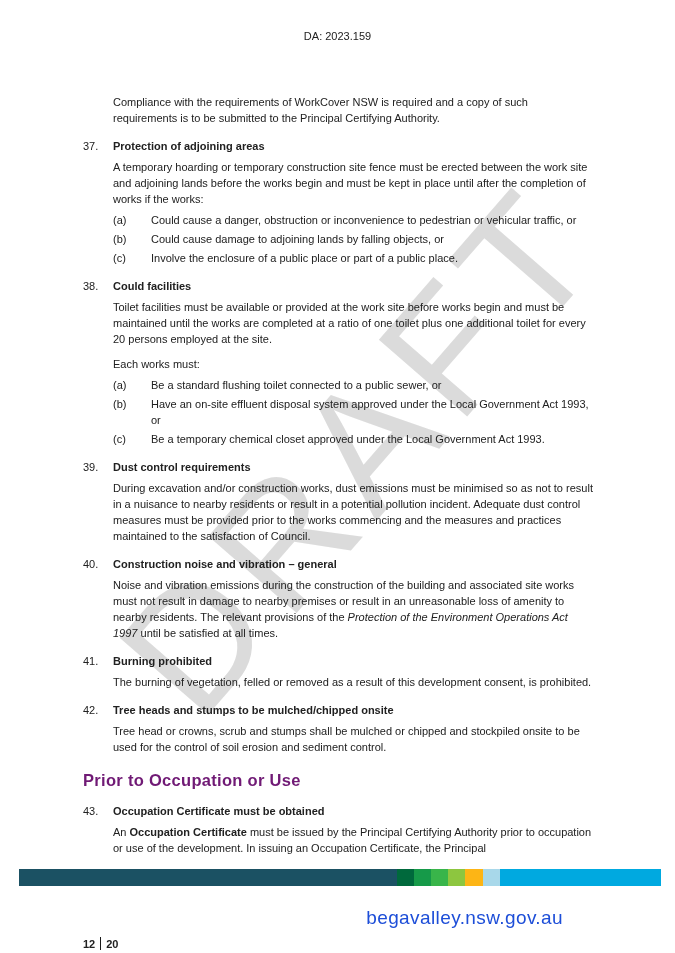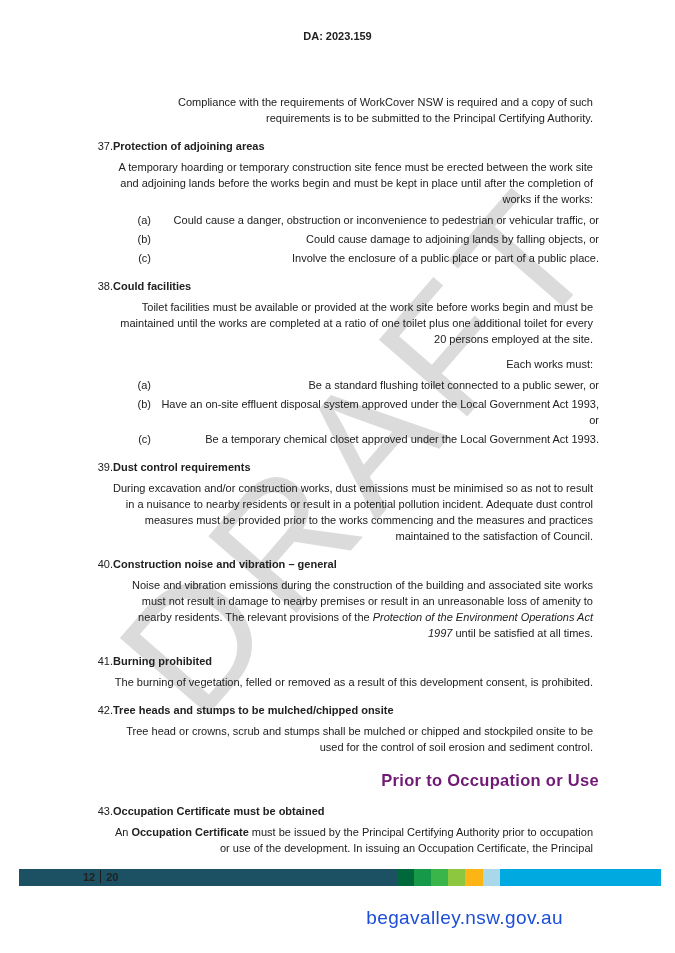--- a/index.html
+++ b/index.html
@@ -9,39 +9,39 @@
     font-family: "Liberation Sans", sans-serif;
     color: #212121;
     position: relative;
     overflow: hidden;
   }
   .page { position: absolute; inset: 0; background: #fff; overflow: hidden; }
 
   
   .doc-header {
     position: absolute; top: 30px; left: 0; right: 0;
-    text-align: center; font-size: 11px; font-weight: bold;
+    text-align: center; font-size: 11px; font-weight: normal;
     z-index: 2;
   }
 
   
   .watermark {
     position: absolute; left: 50px; top: 170px;
     width: 620px; height: 560px;
     display: flex; align-items: center; justify-content: center;
     transform: rotate(-49deg);
     font-size: 170px; font-weight: 400; letter-spacing: 12px;
     color: #bfbfbf; opacity: 0.55;
     z-index: 0; user-select: none; white-space: nowrap;
   }
 
   
   .content {
     position: absolute; left: 83px; top: 94px; width: 516px;
-    font-size: 11px; line-height: 16px; z-index: 1; text-align: right;
+    font-size: 11px; line-height: 16px; z-index: 1;
   }
   .para { margin: 5px 0 0 30px; width: 480px; }
   .para.first { margin-top: 0; }
   .para.second { margin-top: 9px; }
   .cond { margin-top: 10px; }
   .cond-head { display: flex; margin-top: 12px; }
   .cond-num { width: 30px; flex: none; }
   .cond-title { font-weight: bold; }
   .sublist { margin-top: 5px; }
   .subitem { display: flex; margin: 3px 0 0 30px; width: 486px; }
@@ -58,21 +58,21 @@
   .cond.cond-last { margin-top: 8px; }
 
   
   .footer-bar {
     position: absolute; left: 19px; top: 869px;
     width: 642px; height: 17px;
     display: flex; z-index: 2;
   }
   .footer-bar div { height: 100%; }
   .pageno {
-    position: absolute; left: 83px; top: 870px;
+    position: absolute; left: 83px; top: 937px;
     font-size: 11px; font-weight: bold;
     display: flex; align-items: center; gap: 5px; z-index: 2;
   }
   .pageno .sep { display: inline-block; width: 1px; height: 13px; background: #1a1a1a; }
   .website {
     position: absolute; top: 907px; right: 112px;
     font-size: 19px; letter-spacing: 0.4px;
     color: #1d4ed8; z-index: 2;
   }
 </style>

